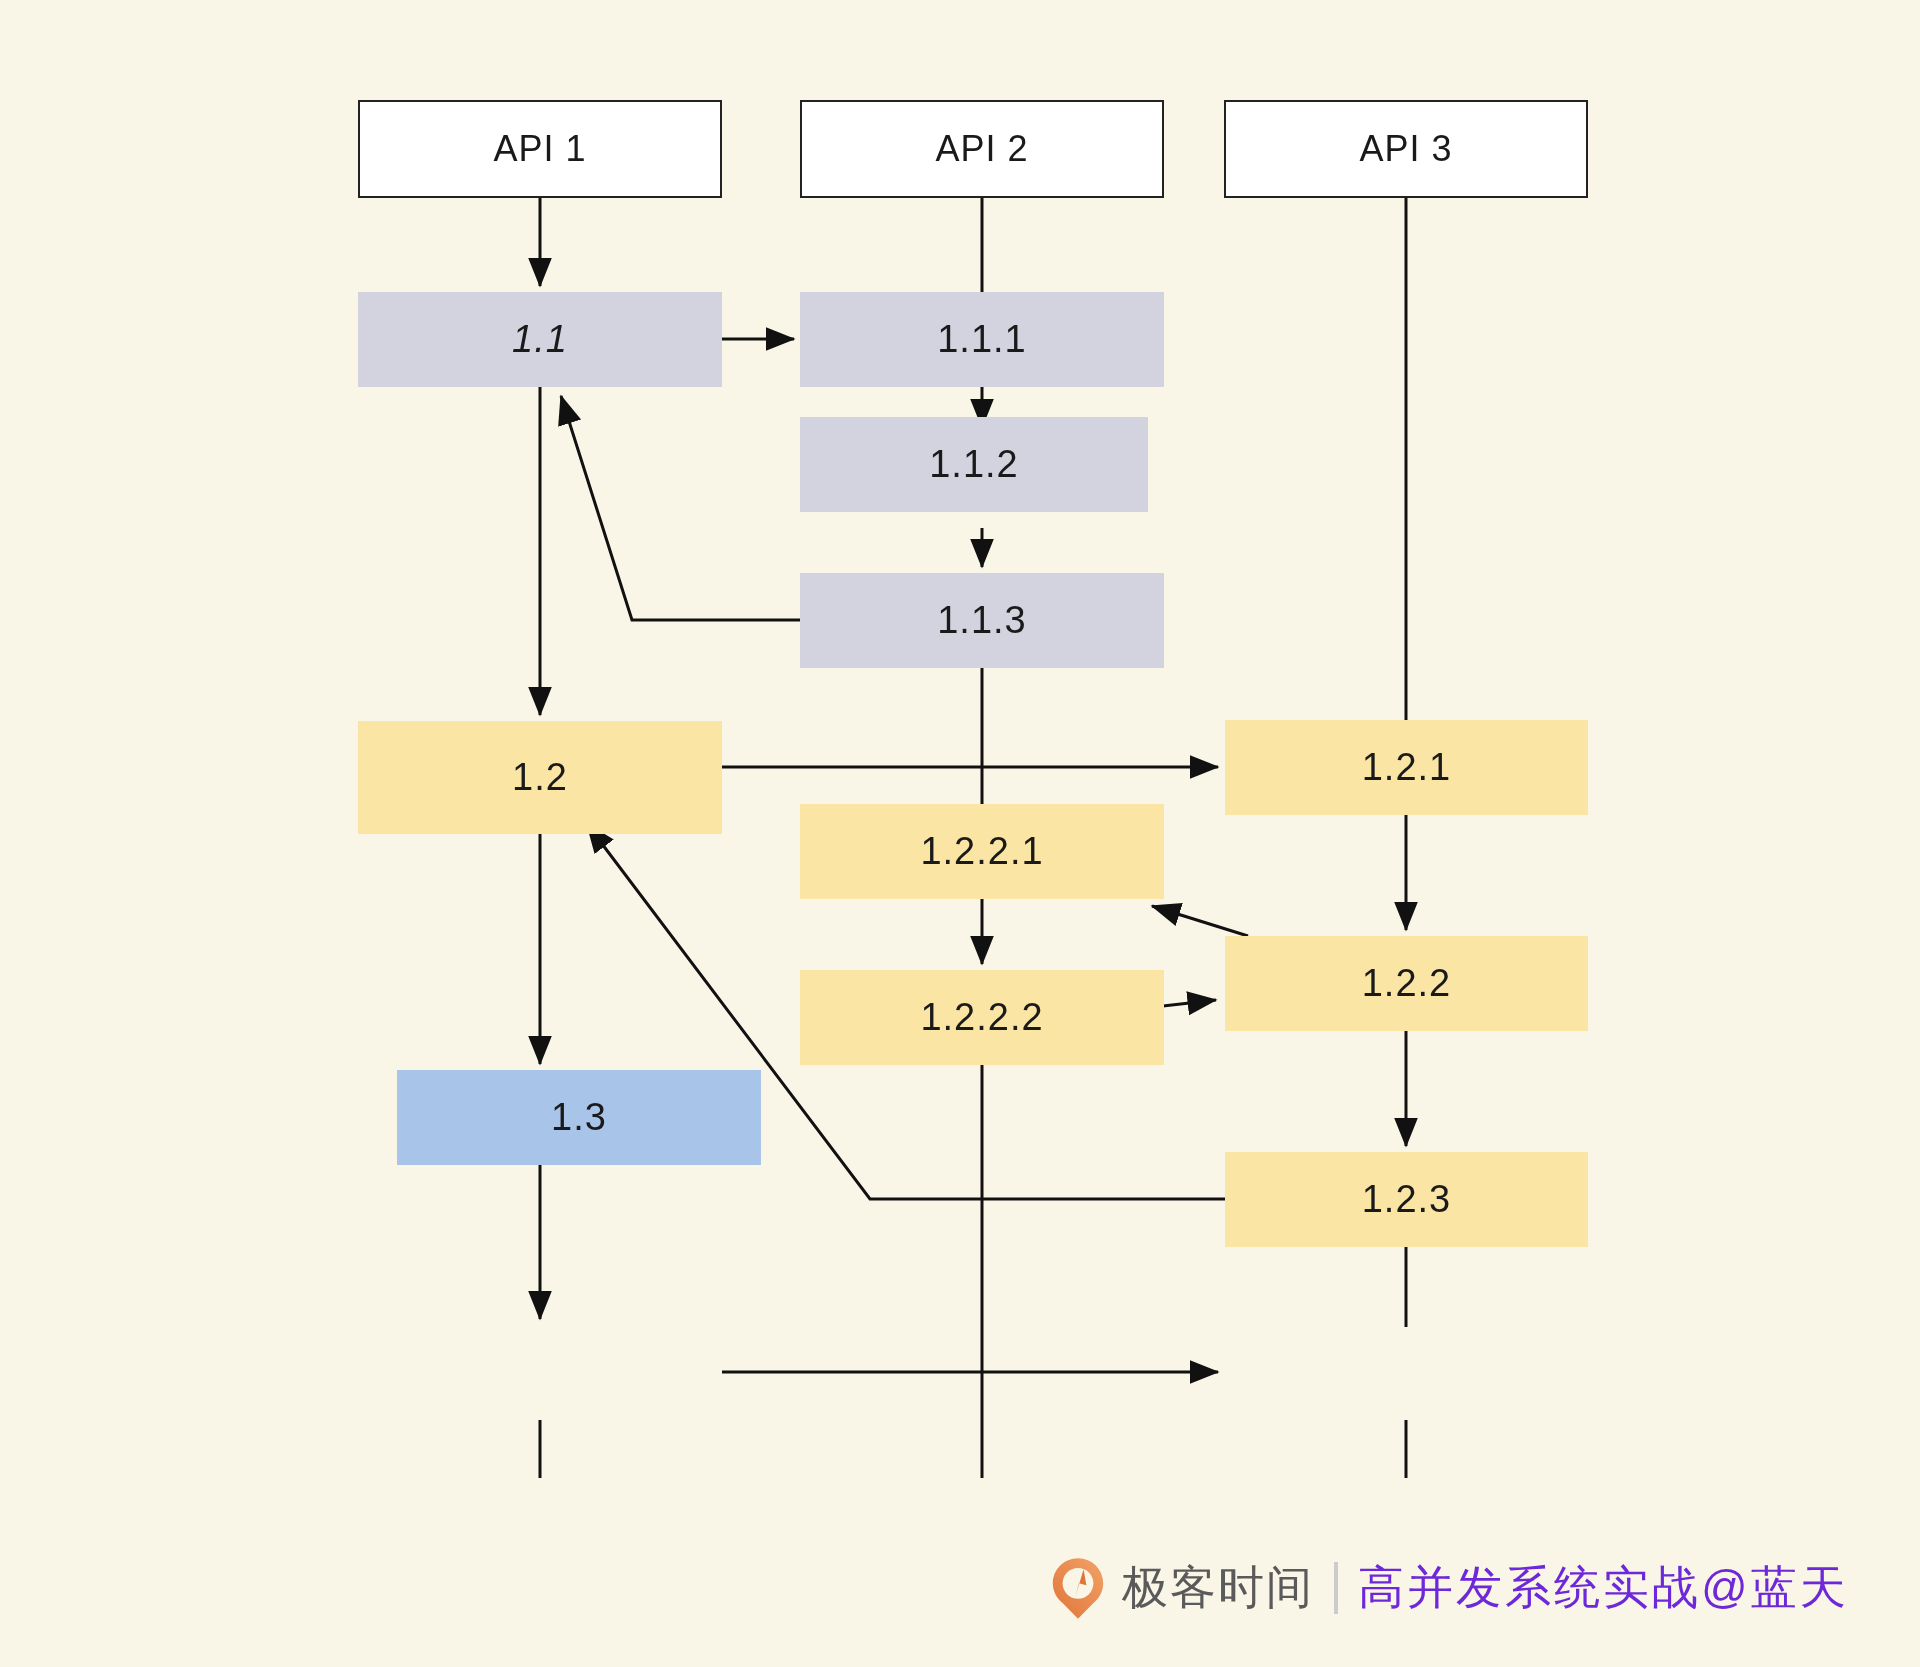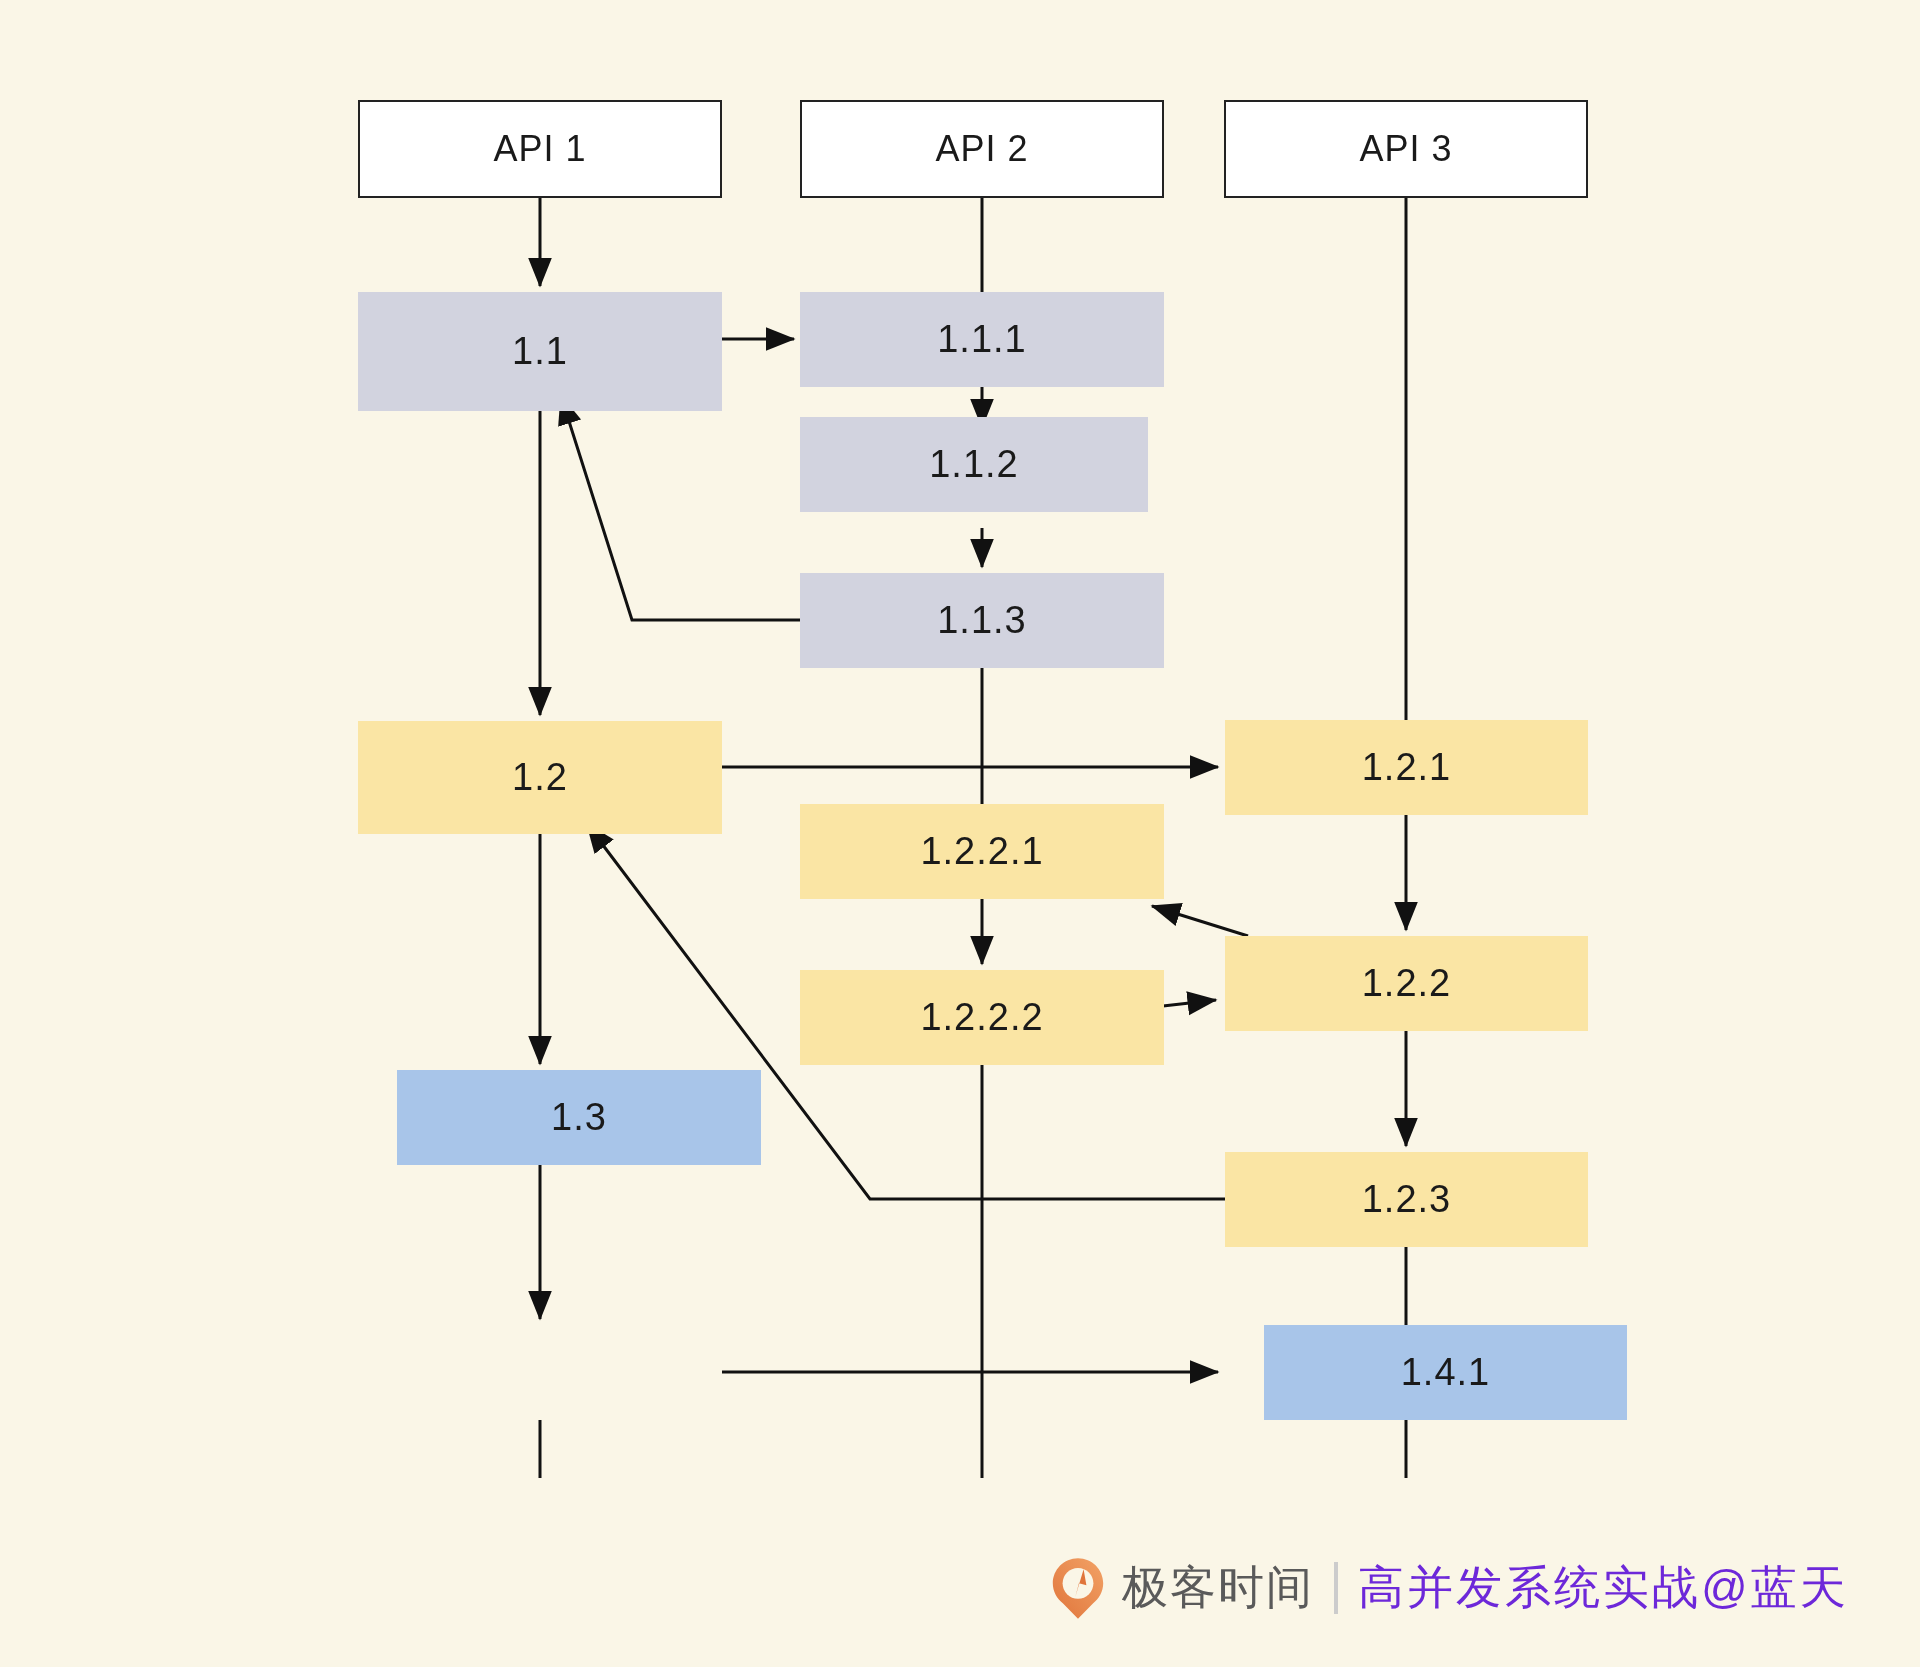--- a/index.html
+++ b/index.html
@@ -67,32 +67,31 @@
 
       <polyline points="803,620 632,620 561,396" marker-end="url(#ah)"></polyline>
       <polyline points="1225,1199 870,1199 587,824" marker-end="url(#ah)"></polyline>
     </g>
   </svg>
 
   <div class="node hdr" style="left:358px;top:100px;width:364px;height:98px;">API 1</div>
   <div class="node hdr" style="left:800px;top:100px;width:364px;height:98px;">API 2</div>
   <div class="node hdr" style="left:1224px;top:100px;width:364px;height:98px;">API 3</div>
 
-  <div class="node lavender" style="left:358px;top:292px;width:364px;height:119px;">1.1</div>
+  <div class="node lavender" style="left:358px;top:292px;width:364px;height:95px;font-style:italic;">1.1</div>
   <div class="node lavender" style="left:800px;top:292px;width:364px;height:95px;">1.1.1</div>
   <div class="node lavender" style="left:800px;top:417px;width:348px;height:95px;">1.1.2</div>
   <div class="node lavender" style="left:800px;top:573px;width:364px;height:95px;">1.1.3</div>
   <div class="node yellow" style="left:358px;top:721px;width:364px;height:113px;">1.2</div>
   <div class="node yellow" style="left:1225px;top:720px;width:363px;height:95px;">1.2.1</div>
   <div class="node yellow" style="left:800px;top:804px;width:364px;height:95px;">1.2.2.1</div>
   <div class="node yellow" style="left:1225px;top:936px;width:363px;height:95px;">1.2.2</div>
   <div class="node yellow" style="left:800px;top:970px;width:364px;height:95px;">1.2.2.2</div>
   <div class="node blue" style="left:358px;top:1070px;width:364px;height:95px;">1.3</div>
   <div class="node yellow" style="left:1225px;top:1152px;width:363px;height:95px;">1.2.3</div>
-  <div class="node blue" style="left:1225px;top:1325px;width:363px;height:95px;">1.4.1</div>
 
   <div id="footer">
     <svg width="56" height="64" viewBox="0 0 60 68">
       <defs>
         <linearGradient id="lg" x1="1" y1="0" x2="0" y2="1">
           <stop offset="0" stop-color="#f2a express66"></stop>
           <stop offset="0" stop-color="#f2a266"></stop>
           <stop offset="1" stop-color="#e0753b"></stop>
         </linearGradient>
       </defs>

